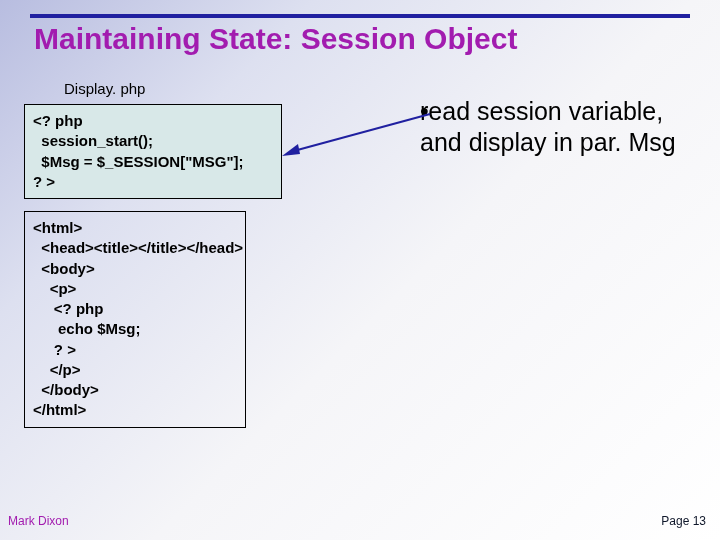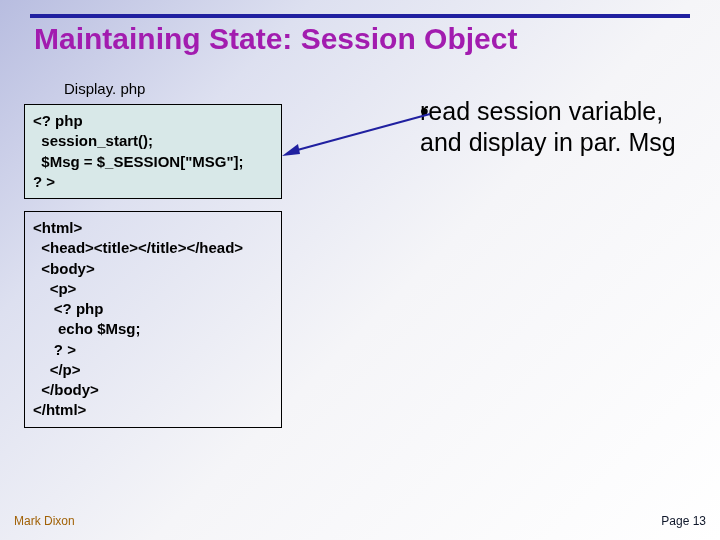--- a/index.html
+++ b/index.html
@@ -47,21 +47,21 @@
     font-size: 15px;
     font-weight: bold;
     color: #000;
     line-height: 1.35;
     white-space: pre;
   }
   .code-box-b {
     position: absolute;
     top: 211px;
     left: 24px;
-    width: 258px;
+    width: 222px;
     border: 1px solid #000;
     padding: 6px 8px 6px 8px;
     font-size: 15px;
     font-weight: bold;
     color: #000;
     line-height: 1.35;
     white-space: pre;
   }
   .bullet-box {
     position: absolute;
@@ -84,23 +84,23 @@
     position: absolute;
     top: 110px;
     left: 282px;
     width: 150px;
     height: 50px;
     pointer-events: none;
   }
   .footer-left {
     position: absolute;
     bottom: 12px;
-    left: 14px;
+    left: 8px;
     font-size: 12px;
-    color: #a16207;
+    color: #a21caf;
   }
   .footer-right {
     position: absolute;
     bottom: 12px;
     right: 14px;
     font-size: 12px;
     color: #0f172a;
   }
 </style>
 </head>

